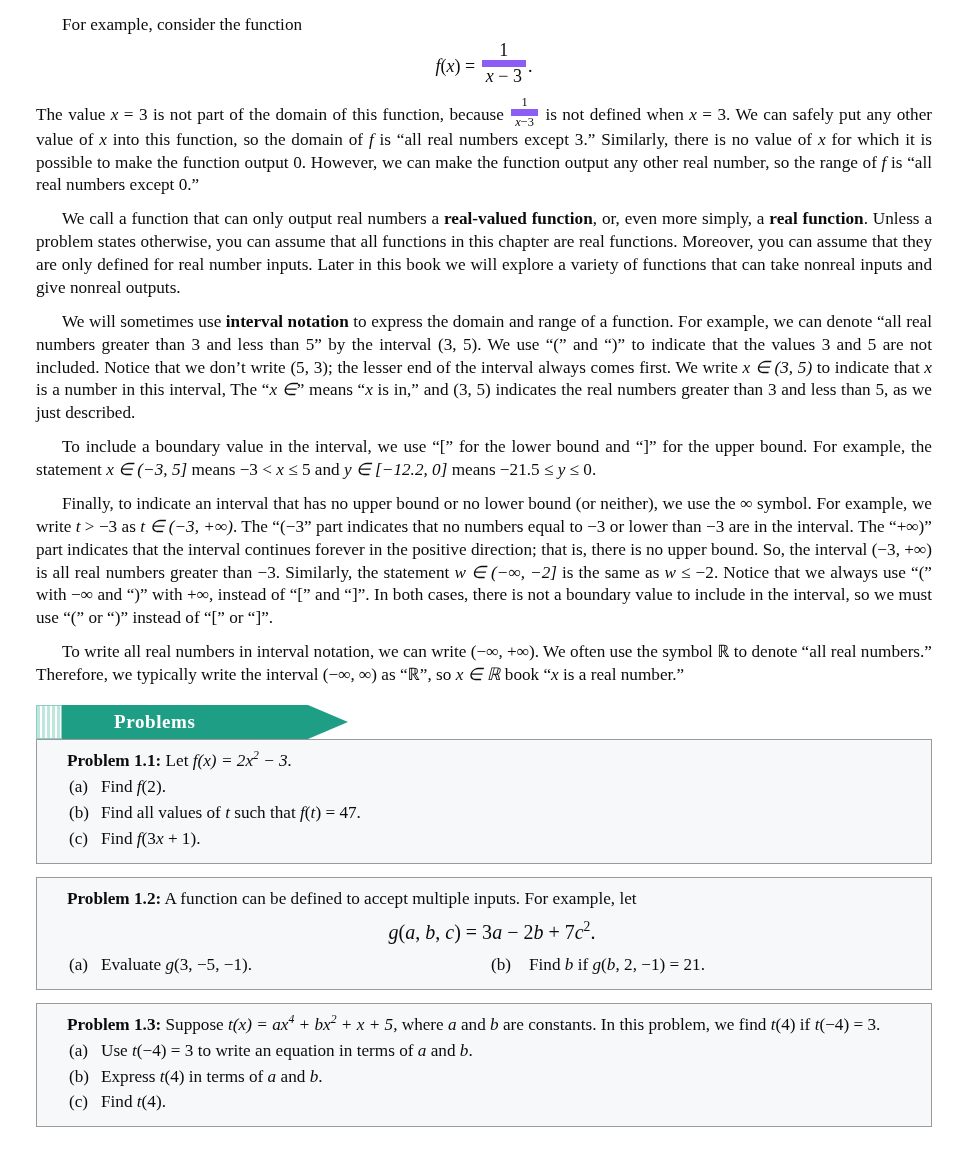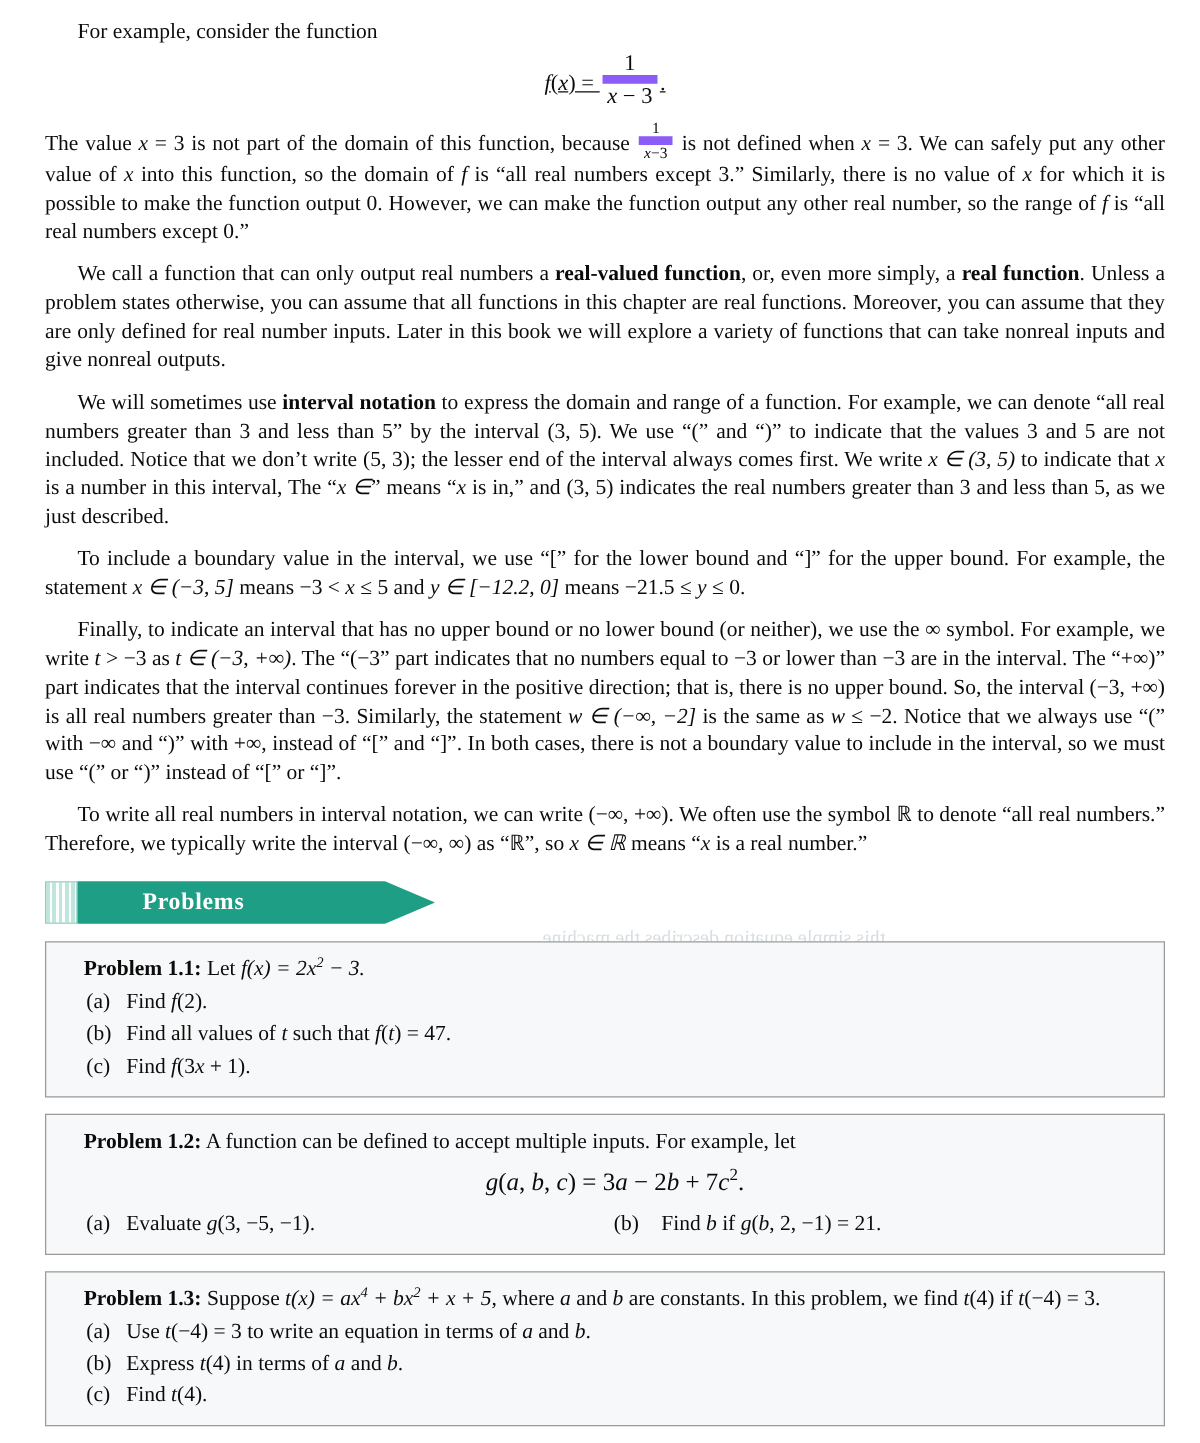--- a/index.html
+++ b/index.html
@@ -34,21 +34,20 @@
     line-height: 1.33;
     text-align: justify;
     text-justify: inter-word;
   }
   p.indent { text-indent: 26px; }
   .intro { text-indent: 26px; margin-bottom: 4px; }
   .display {
     text-align: center;
     font-size: 18px;
     margin: 2px 0 10px 0;
-    text-decoration: underline;
   }
   i, .it { font-style: italic; font-family: "Liberation Serif", serif; }
   b, .bd { font-weight: bold; }
   .frac {
     display: inline-block;
     vertical-align: -0.55em;
     text-align: center;
     font-size: 1em;
     line-height: 1.05;
     margin: 0 2px;
@@ -58,21 +57,21 @@
   .frac.small {
     font-size: 0.72em;
     vertical-align: -0.5em;
   }
   sup { font-size: 0.68em; vertical-align: super; line-height: 0; }
   .nowrap { white-space: nowrap; }
 
   
   .banner {
     position: relative;
-    margin: 18px 0 14px 0;
+    margin: 18px 0 0 0;
     height: 34px;
     width: 380px;
   }
   .banner .pencil-end {
     position: absolute;
     left: 0; top: 0;
     width: 26px; height: 34px;
     background: repeating-linear-gradient(90deg, #bfe6dc 0px, #bfe6dc 3px, #ffffff 3px, #ffffff 5px);
     border: 1px solid #8fcdc0;
     box-sizing: border-box;
@@ -196,21 +195,21 @@
 
     <p class="indent">
       <span>To include a boundary value in the interval, we use “[” for the lower bound and “]” for the upper bound. For example, the statement </span><span class="it nowrap">x ∈ (−3, 5]</span><span> means −3 &lt; </span><span class="it">x</span><span> ≤ 5 and </span><span class="it nowrap">y ∈ [−12.2, 0]</span><span> means −21.5 ≤ </span><span class="it">y</span><span> ≤ 0.</span>
     </p>
 
     <p class="indent">
       <span>Finally, to indicate an interval that has no upper bound or no lower bound (or neither), we use the ∞ symbol. For example, we write </span><span class="it">t</span><span> &gt; −3 as </span><span class="it nowrap">t ∈ (−3, +∞)</span><span>. The “(−3” part indicates that no numbers equal to −3 or lower than −3 are in the interval. The “+∞)” part indicates that the interval continues forever in the positive direction; that is, there is no upper bound. So, the interval (−3, +∞) is all real numbers greater than −3. Similarly, the statement </span><span class="it nowrap">w ∈ (−∞, −2]</span><span> is the same as </span><span class="it">w</span><span> ≤ −2. Notice that we always use “(” with −∞ and “)” with +∞, instead of “[” and “]”. In both cases, there is not a boundary value to include in the interval, so we must use “(” or “)” instead of “[” or “]”.</span>
     </p>
 
     <p class="indent">
-      <span>To write all real numbers in interval notation, we can write (−∞, +∞). We often use the symbol ℝ to denote “all real numbers.” Therefore, we typically write the interval (−∞, ∞) as “ℝ”, so </span><span class="it nowrap">x ∈ ℝ</span><span> means “</span><span class="it">x</span><span> is a real number.”</span>
+      <span>To write all real numbers in interval notation, we can write (−∞, +∞). We often use the symbol ℝ to denote “all real numbers.” Therefore, we typically write the interval (−∞, ∞) as “ℝ”, so </span><span class="it nowrap">x ∈ ℝ</span><span> book “</span><span class="it">x</span><span> is a real number.”</span>
     </p>
 
     <div class="banner">
       <div class="pencil-end"></div>
       <div class="bar">
         <span class="label">Problems</span>
       </div>
       <div class="tip"></div>
     </div>
 

